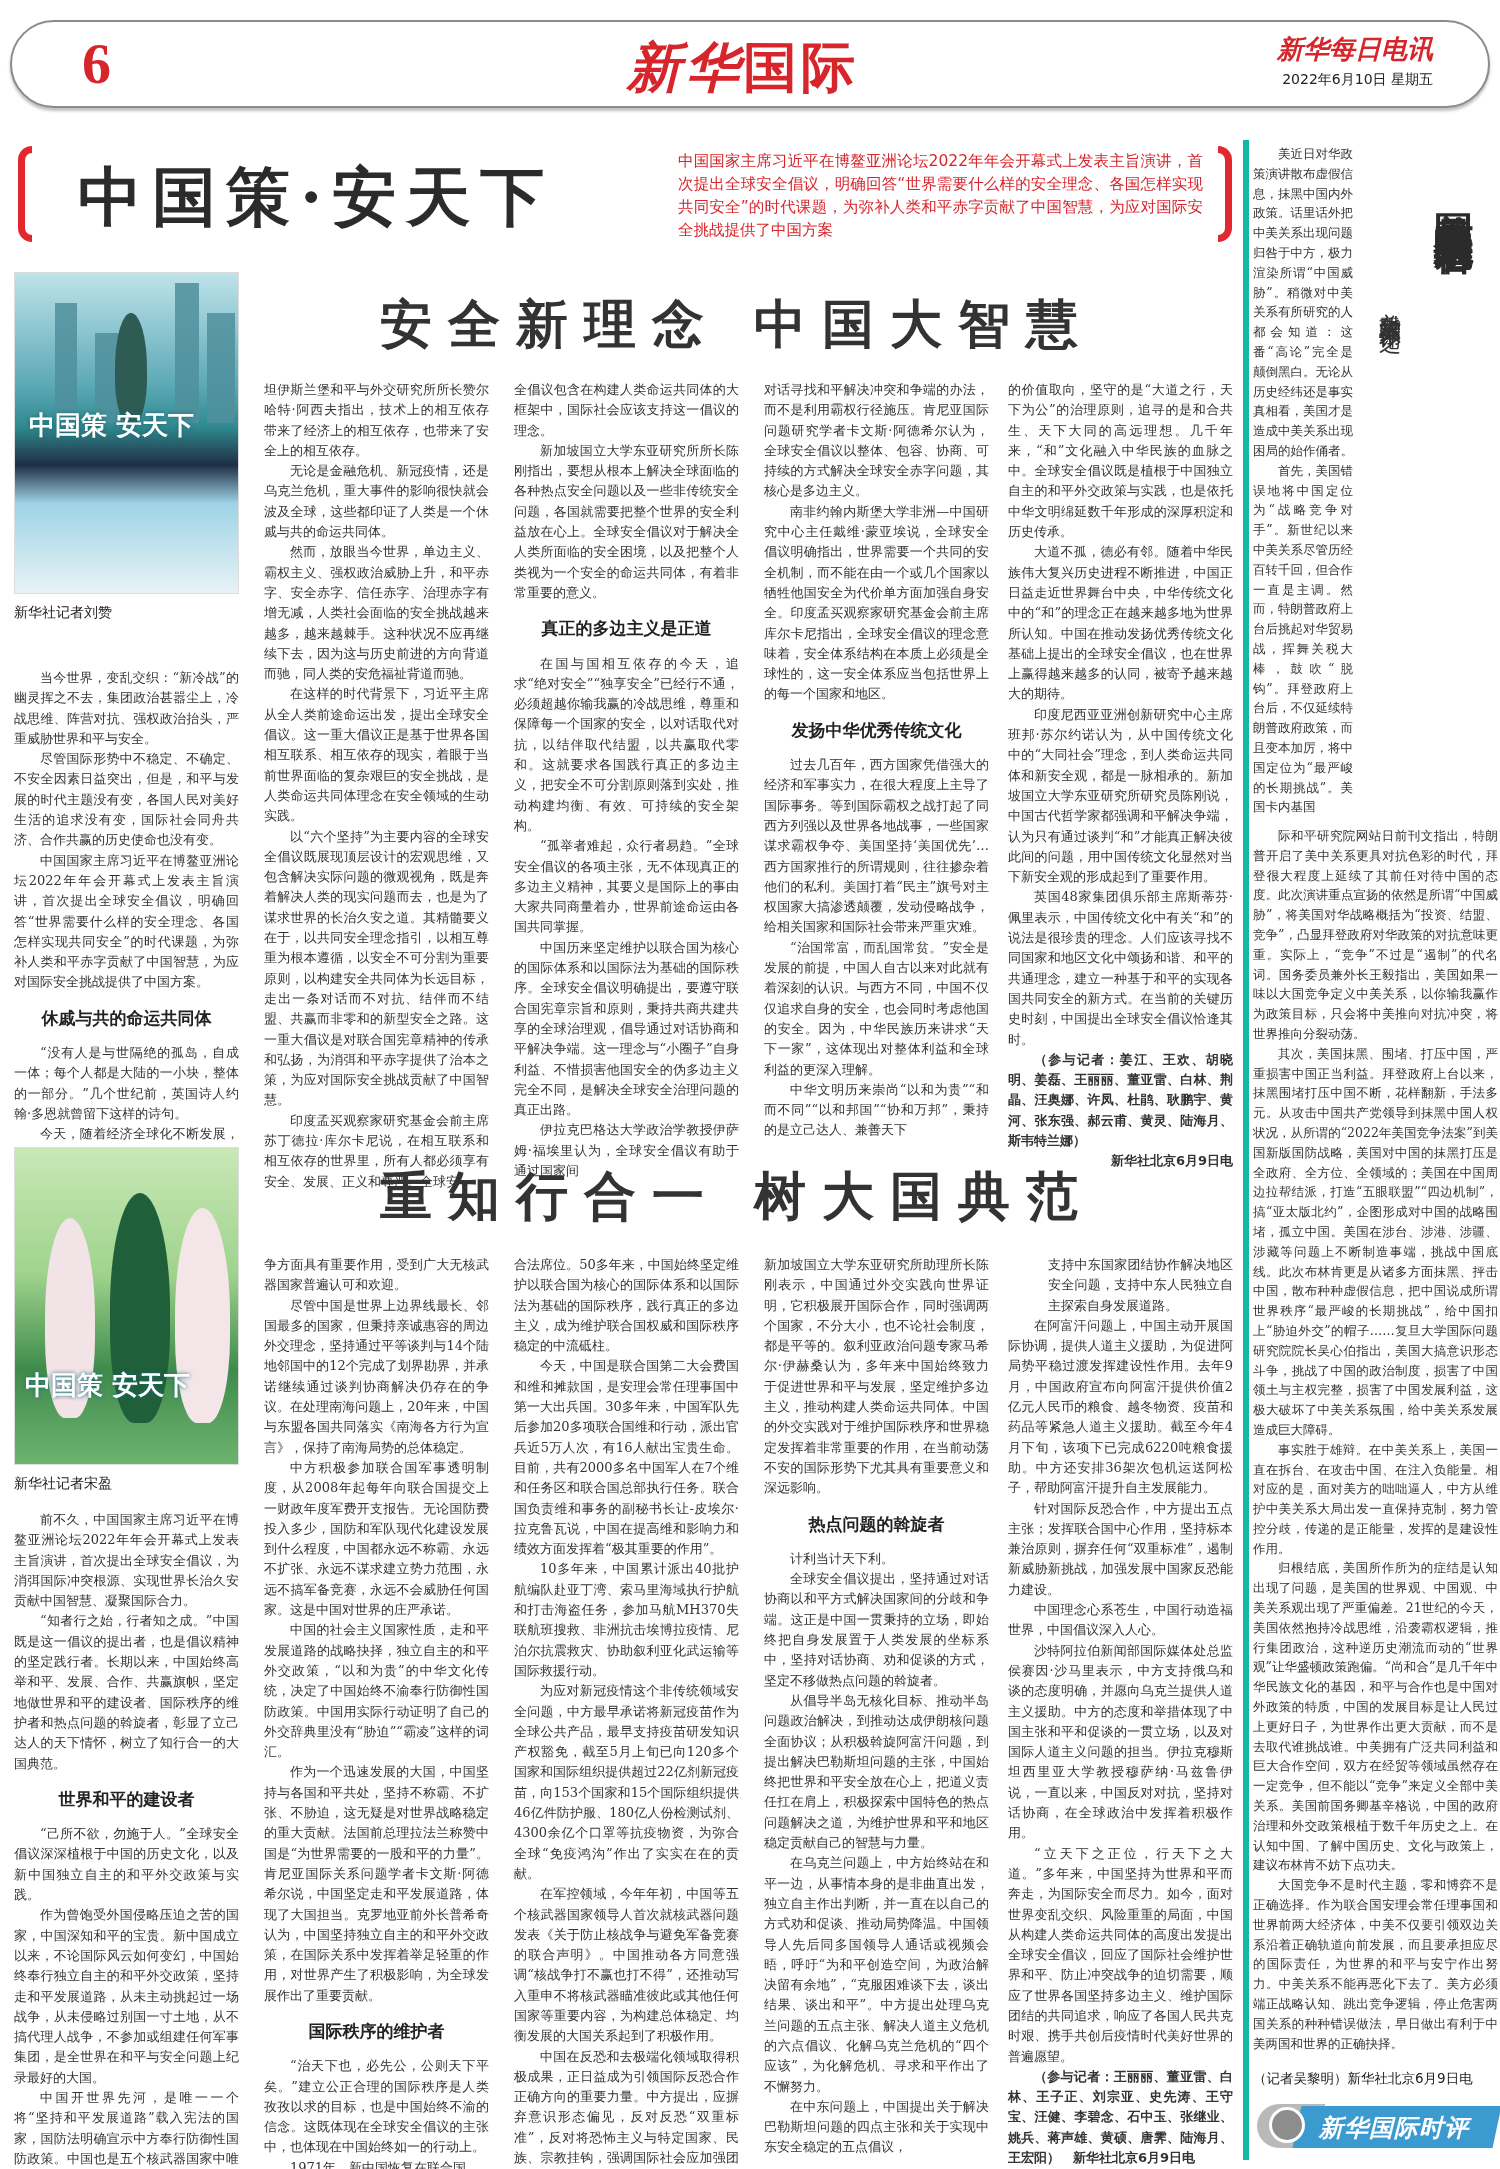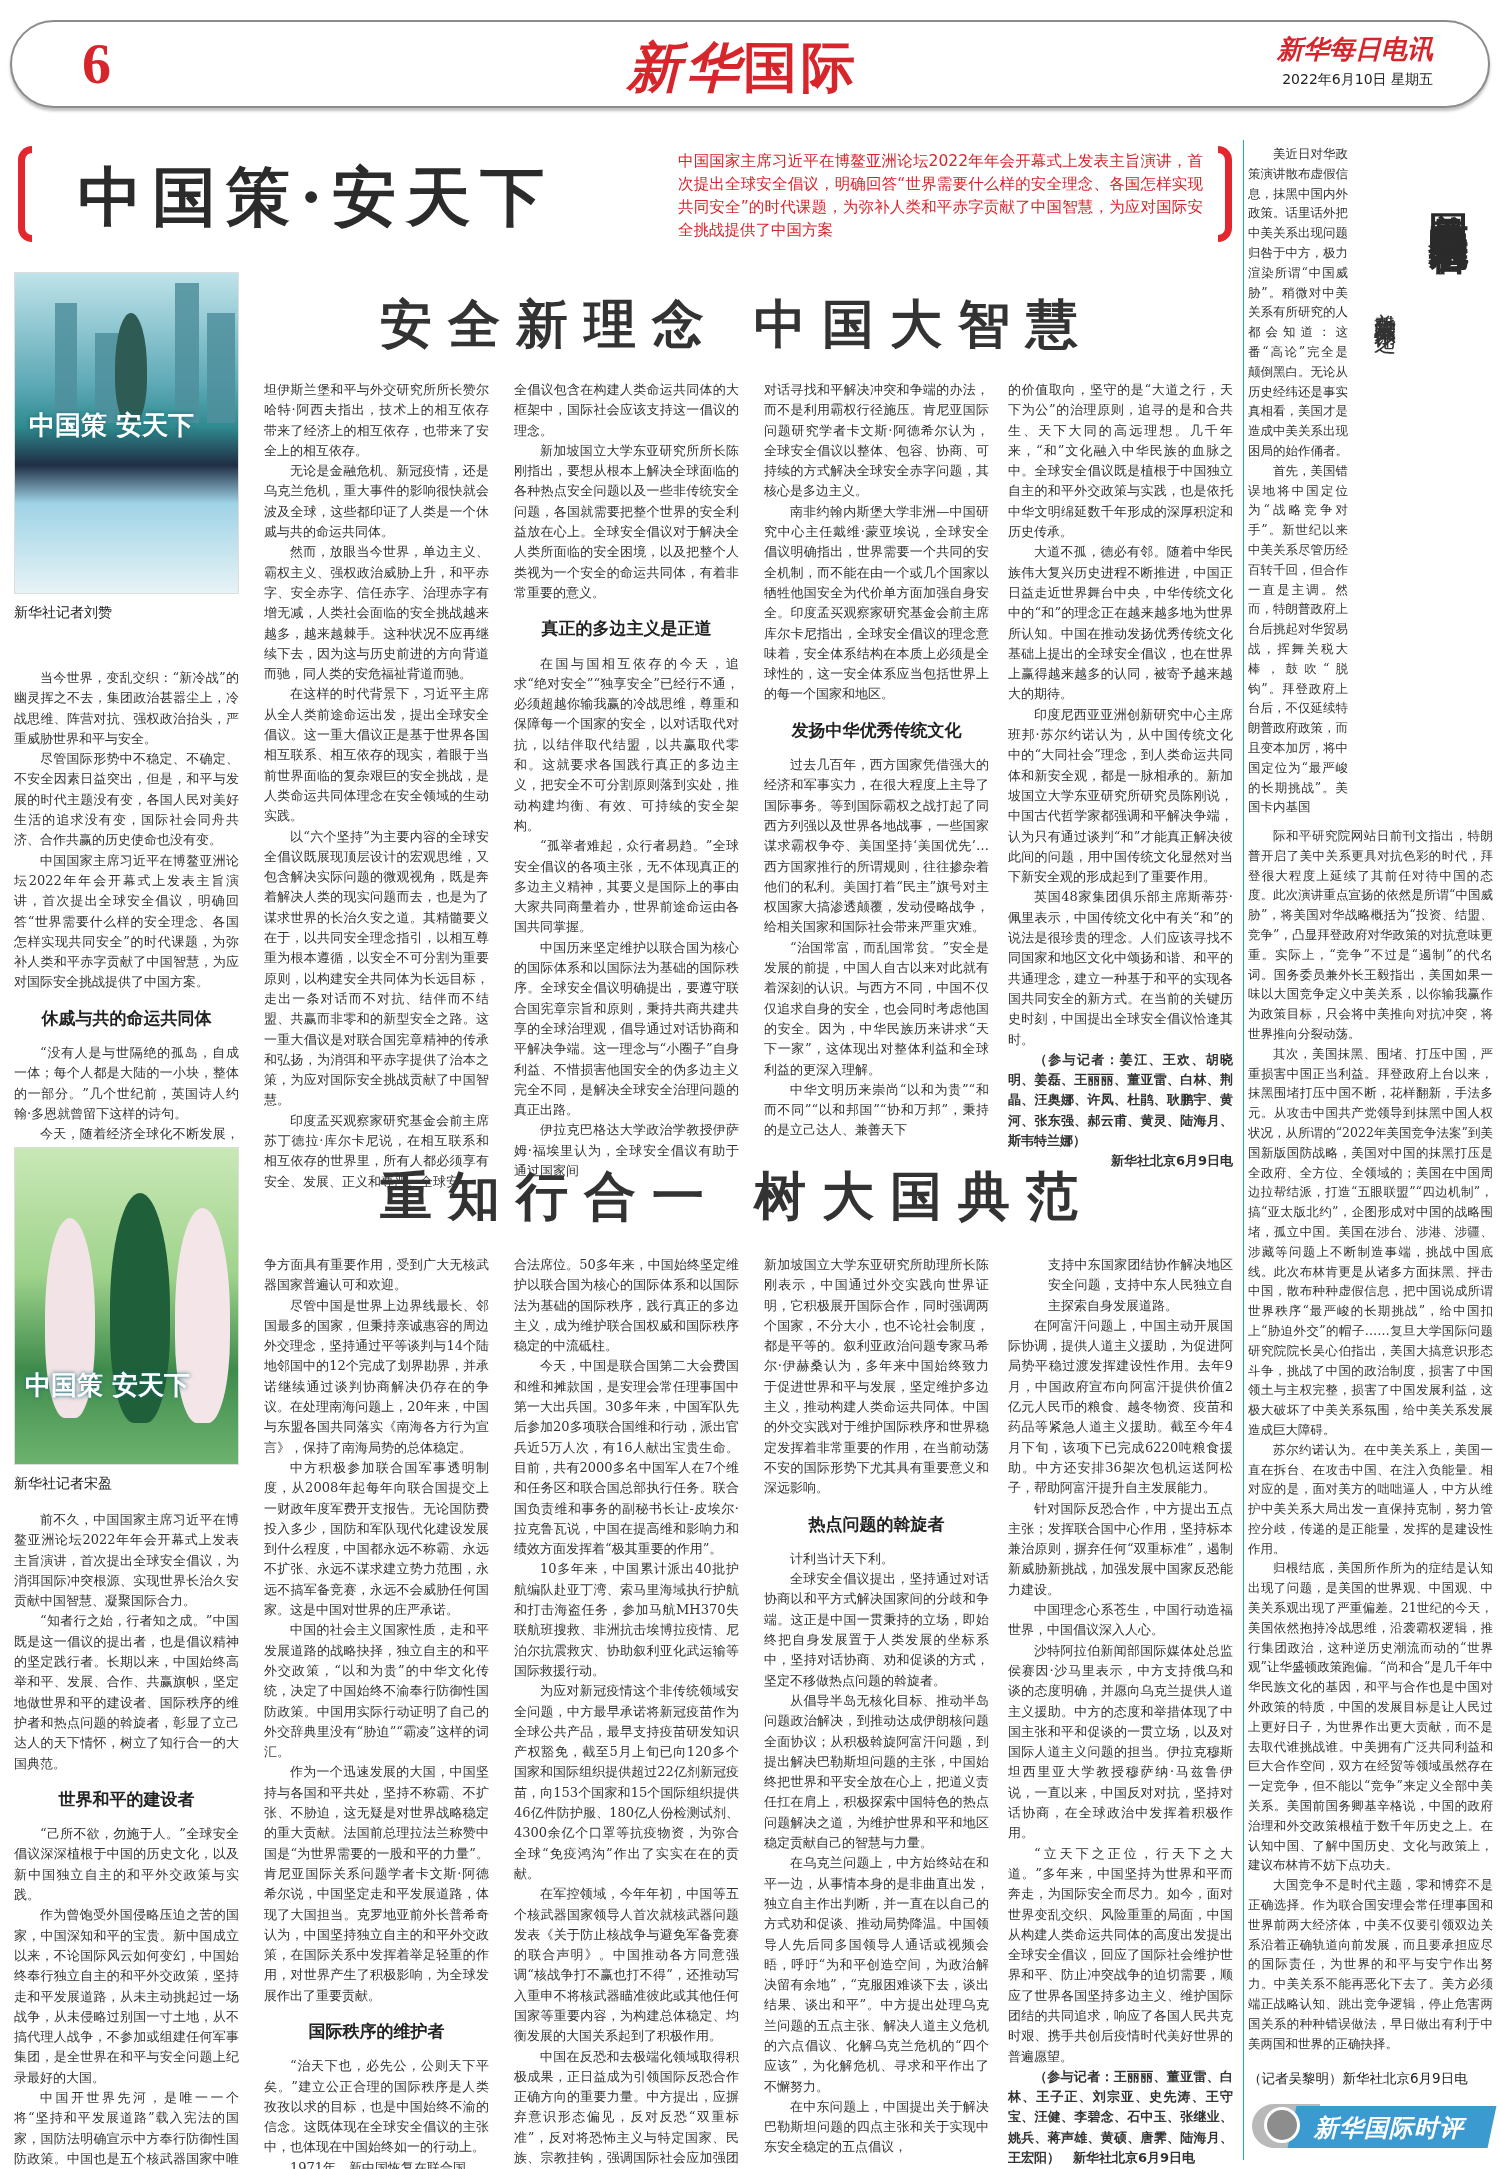--- a/index.html
+++ b/index.html
@@ -41,21 +41,21 @@
   .h2 { left: 380px; top: 1162px; }
 
   .byline { position: absolute; font-family: "DejaVu Sans", sans-serif; font-size: 14px; color: #222; }
 
   .col { position: absolute; font-size: 13px; line-height: 20.3px; text-align: justify; color: #333; }
   .col p { text-indent: 2em; }
   .col .sub { text-align: center; font-family: Liberation Serif, serif; font-weight: bold; font-size: 17px; margin: 16px 0 14px; text-indent: 0; color: #222; }
   .col .credit { font-family: "DejaVu Sans", sans-serif; font-weight: bold; font-size: 13px; text-indent: 2em; }
   .col .dateline { font-family: "DejaVu Sans", sans-serif; font-weight: bold; font-size: 13px; text-align: right; text-indent: 0; }
 
-  .commentary { position: absolute; left: 1243px; top: 140px; width: 250px; height: 2020px; border-left: 1px solid #14b8a6; }
+  .commentary { position: absolute; left: 1243px; top: 140px; width: 250px; height: 2020px; border-left: 6px solid #14b8a6; }
   .comm-body-top { position: absolute; left: 4px; top: 4px; width: 100px; font-family: "DejaVu Serif", serif; font-size: 12.5px; line-height: 19.8px; text-align: justify; color: #333; }
   .comm-body-top p { text-indent: 2em; }
   .comm-sub { position: absolute; left: 130px; top: 155px; width: 24px; font-family: "DejaVu Sans", sans-serif; font-size: 22px; line-height: 26px; color: #333; writing-mode: vertical-rl; letter-spacing: 2px; }
   .comm-title { position: absolute; left: 178px; top: 40px; width: 50px; font-size: 40px; line-height: 46px; font-weight: bold; color: #2b2b2b; writing-mode: vertical-rl; letter-spacing: 2px; }
   .comm-body { position: absolute; left: 4px; top: 686px; width: 245px; font-family: "DejaVu Serif", serif; font-size: 12.5px; line-height: 19.8px; text-align: justify; color: #333; }
   .comm-body p { text-indent: 2em; }
   .comm-credit { font-family: "DejaVu Sans", sans-serif; font-size: 13.5px; color: #222; margin-top: 16px; }
   .comm-badge { position: absolute; left: 8px; top: 1958px; width: 240px; height: 50px; }
   .badge-bar { position: absolute; left: 40px; top: 8px; width: 200px; height: 42px; background: #3b9bd1; transform: skewX(-12deg); }
   .badge-grey { position: absolute; left: 0; top: 6px; width: 68px; height: 44px; background: #b9b9b9; border-radius: 22px 0 0 22px; }
@@ -194,21 +194,21 @@
   <div class="comm-body-top">
       <p>美近日对华政策演讲散布虚假信息，抹黑中国内外政策。话里话外把中美关系出现问题归咎于中方，极力渲染所谓“中国威胁”。稍微对中美关系有所研究的人都会知道：这番“高论”完全是颠倒黑白。无论从历史经纬还是事实真相看，美国才是造成中美关系出现困局的始作俑者。</p>
       <p>首先，美国错误地将中国定位为“战略竞争对手”。新世纪以来中美关系尽管历经百转千回，但合作一直是主调。然而，特朗普政府上台后挑起对华贸易战，挥舞关税大棒，鼓吹“脱钩”。拜登政府上台后，不仅延续特朗普政府政策，而且变本加厉，将中国定位为“最严峻的长期挑战”。美国卡内基国</p>
     </div>
   <div class="comm-sub">美对华政策系列评论之一</div>
   <div class="comm-title">美国才是中美关系的危害者</div>
   <div class="comm-body">
     <div>
         <p>际和平研究院网站日前刊文指出，特朗普开启了美中关系更具对抗色彩的时代，拜登很大程度上延续了其前任对待中国的态度。此次演讲重点宣扬的依然是所谓“中国威胁”，将美国对华战略概括为“投资、结盟、竞争”，凸显拜登政府对华政策的对抗意味更重。实际上，“竞争”不过是“遏制”的代名词。国务委员兼外长王毅指出，美国如果一味以大国竞争定义中美关系，以你输我赢作为政策目标，只会将中美推向对抗冲突，将世界推向分裂动荡。</p>
         <p>其次，美国抹黑、围堵、打压中国，严重损害中国正当利益。拜登政府上台以来，抹黑围堵打压中国不断，花样翻新，手法多元。从攻击中国共产党领导到抹黑中国人权状况，从所谓的“2022年美国竞争法案”到美国新版国防战略，美国对中国的抹黑打压是全政府、全方位、全领域的；美国在中国周边拉帮结派，打造“五眼联盟”“四边机制”，搞“亚太版北约”，企图形成对中国的战略围堵，孤立中国。美国在涉台、涉港、涉疆、涉藏等问题上不断制造事端，挑战中国底线。此次布林肯更是从诸多方面抹黑、抨击中国，散布种种虚假信息，把中国说成所谓世界秩序“最严峻的长期挑战”，给中国扣上“胁迫外交”的帽子……复旦大学国际问题研究院院长吴心伯指出，美国大搞意识形态斗争，挑战了中国的政治制度，损害了中国领土与主权完整，损害了中国发展利益，这极大破坏了中美关系氛围，给中美关系发展造成巨大障碍。</p>
-        <p>苏尔约诺认为。在中美关系上，美国一直在拆台、在攻击中国、在注入负能量。相对应的是，面对美方的咄咄逼人，中方从维护中美关系大局出发一直保持克制，努力管控分歧，传递的是正能量，发挥的是建设性作用。</p>
+        <p>事实胜于雄辩。在中美关系上，美国一直在拆台、在攻击中国、在注入负能量。相对应的是，面对美方的咄咄逼人，中方从维护中美关系大局出发一直保持克制，努力管控分歧，传递的是正能量，发挥的是建设性作用。</p>
         <p>归根结底，美国所作所为的症结是认知出现了问题，是美国的世界观、中国观、中美关系观出现了严重偏差。21世纪的今天，美国依然抱持冷战思维，沿袭霸权逻辑，推行集团政治，这种逆历史潮流而动的“世界观”让华盛顿政策跑偏。“尚和合”是几千年中华民族文化的基因，和平与合作也是中国对外政策的特质，中国的发展目标是让人民过上更好日子，为世界作出更大贡献，而不是去取代谁挑战谁。中美拥有广泛共同利益和巨大合作空间，双方在经贸等领域虽然存在一定竞争，但不能以“竞争”来定义全部中美关系。美国前国务卿基辛格说，中国的政府治理和外交政策根植于数千年历史之上。在认知中国、了解中国历史、文化与政策上，建议布林肯不妨下点功夫。</p>
         <p>大国竞争不是时代主题，零和博弈不是正确选择。作为联合国安理会常任理事国和世界前两大经济体，中美不仅要引领双边关系沿着正确轨道向前发展，而且要承担应尽的国际责任，为世界的和平与安宁作出努力。中美关系不能再恶化下去了。美方必须端正战略认知、跳出竞争逻辑，停止危害两国关系的种种错误做法，早日做出有利于中美两国和世界的正确抉择。</p>
       </div>
     <div class="comm-credit">（记者吴黎明）新华社北京6月9日电</div>
   </div>
   <div class="comm-badge">
     <div class="badge-grey"></div>
     <div class="badge-bar"></div>
     <div class="badge-globe"></div>
     <div class="badge-text">新华国际时评</div>

